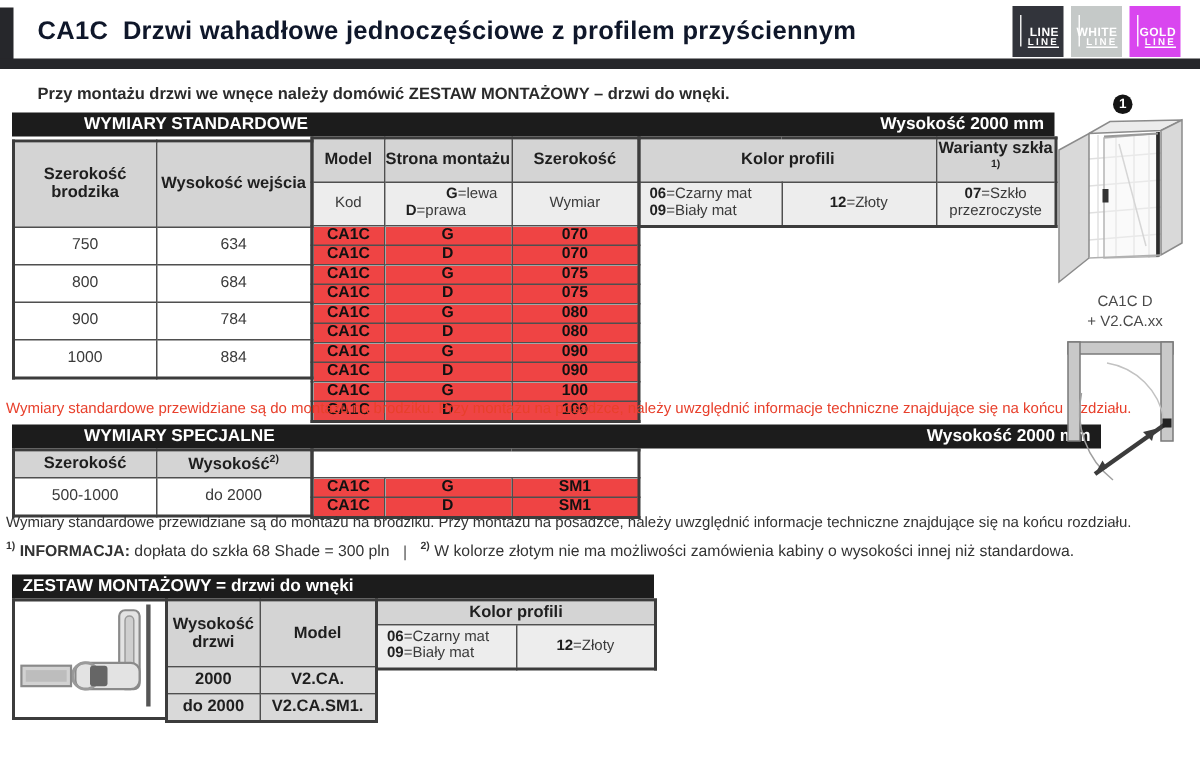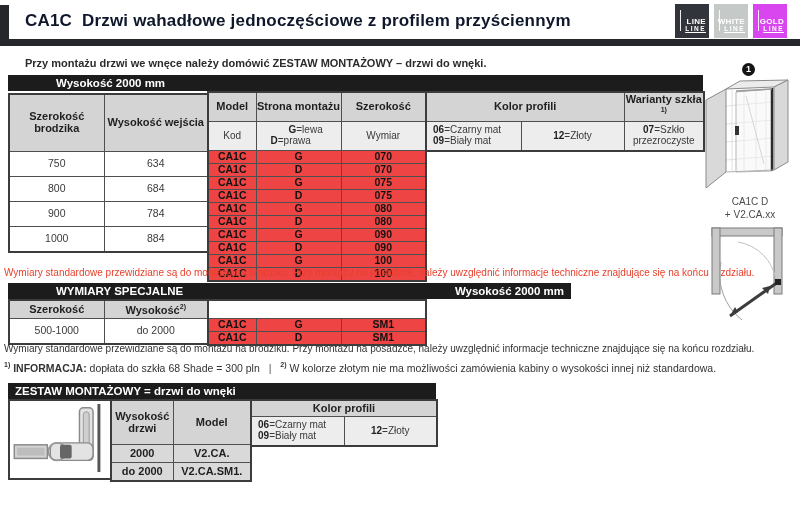--- a/index.html
+++ b/index.html
@@ -77,20 +77,21 @@
     <span class="txt">
         <div class="l1">GOLD</div>
         <div class="l2">LINE</div>
       </span>
   </div>
 </div>
 
 <div class="abs intro">Przy montażu drzwi we wnęce należy domówić ZESTAW MONTAŻOWY – drzwi do wnęki.</div>
 
 <div class="abs secbar" style="left:8px;top:75px;width:695px;">
+  <span>WYMIARY STANDARDOWE</span>
   <span>Wysokość 2000 mm</span>
 </div>
 
 <table class="abs" style="left:8px;top:93px;">
   <colgroup>
       <col style="width:95px">
       <col style="width:104px">
     </colgroup>
   <tbody>
       <tr>
@@ -124,21 +125,21 @@
     </colgroup>
   <tbody>
       <tr>
     <td class="hd" style="height:28px">Model</td>
     <td class="hd">Strona montażu</td>
     <td class="hd">Szerokość</td>
   </tr>
   <tr>
     <td class="sub" style="height:28px">Kod</td>
     <td class="sub">
-      <div style="text-align:left;padding-left:32px;"><b>G</b><span>=lewa</span></div>
+      <div style="text-align:center;padding-left:32px;"><b>G</b><span>=lewa</span></div>
       <div style="text-align:left;padding-left:14px;"><b>D</b><span>=prawa</span></div>
     </td>
     <td class="sub">Wymiar</td>
   </tr>
   <tr>
         <td class="data" style="height:12px">CA1C</td>
         <td class="data">G</td>
         <td class="data">070</td>
       </tr>
   <tr>
@@ -213,21 +214,21 @@
     <td class="sub">
       <div><b>07</b><span>=Szkło</span></div>
       <div>przezroczyste</div>
     </td>
   </tr>
 </tbody>
   </table>
 
 <div class="abs note-red">Wymiary standardowe przewidziane są do montażu na brodziku. Przy montażu na posadzce, należy uwzględnić informacje techniczne znajdujące się na końcu rozdziału.</div>
 
-<div class="abs secbar" style="left:8px;top:283px;width:563px;">
+<div class="abs secbar" style="left:8px;top:283px;width:726px;">
   <span>WYMIARY SPECJALNE</span>
   <span>Wysokość 2000 mm</span>
 </div>
 
 <table class="abs" style="left:8px;top:299px;">
   <colgroup>
       <col style="width:95px">
       <col style="width:104px">
     </colgroup>
   <tbody>

